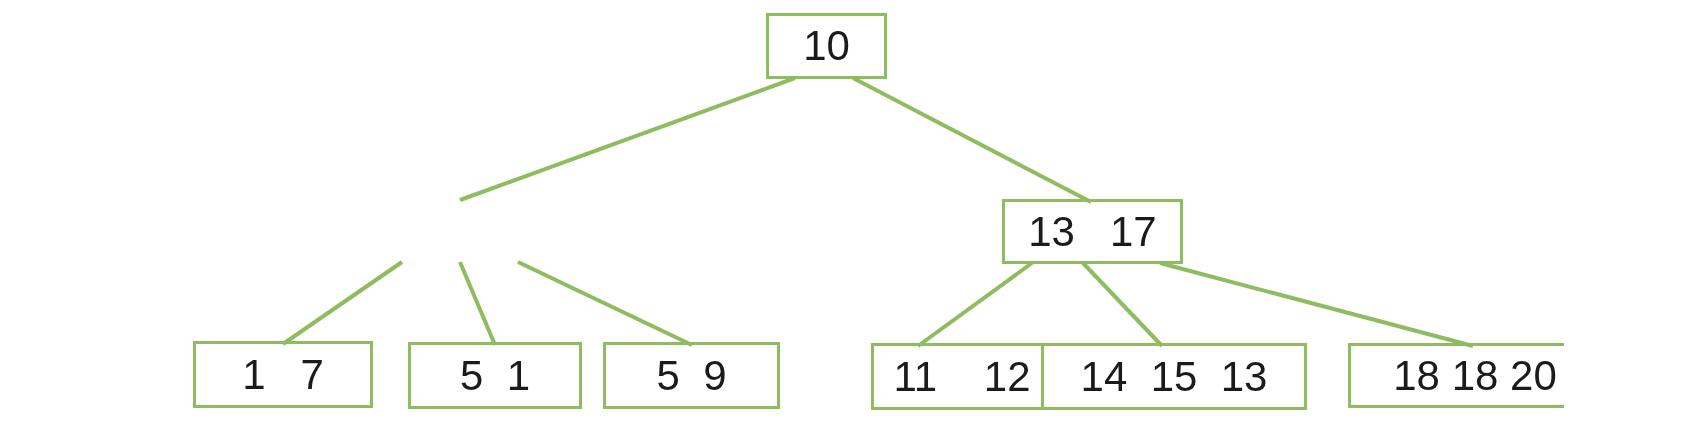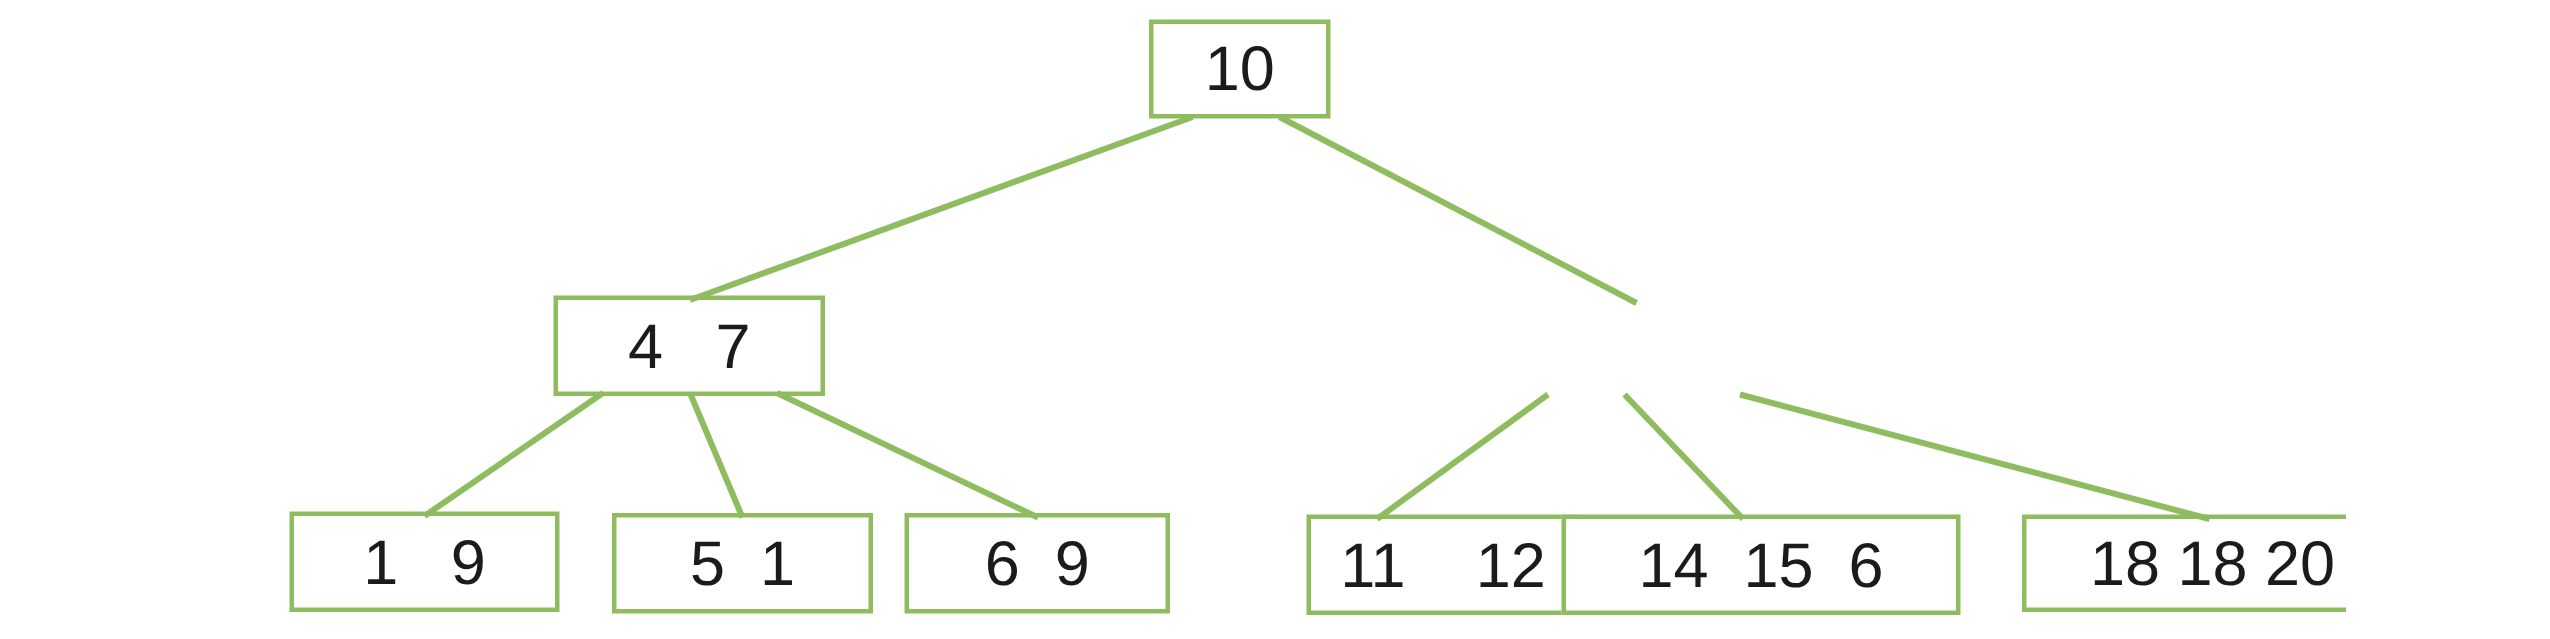--- a/index.html
+++ b/index.html
@@ -37,42 +37,42 @@
     <line x1="518" y1="262" x2="692" y2="345"></line>
     <line x1="1032" y1="263" x2="918" y2="346"></line>
     <line x1="1083" y1="263" x2="1162" y2="346"></line>
     <line x1="1160" y1="263" x2="1473" y2="346"></line>
   </svg>
 
   <div class="node" style="left:766px; top:13px; width:121px; height:66px">
     <span class="keys">10</span>
   </div>
 
-  <div class="node" style="left:369px; top:197px; width:181px; height:67px">
-    <span class="keys">4   7</span>
+
+  <div class="node" style="left:1002px; top:199px; width:181px; height:65px">
+    <span class="keys">13   17</span>
   </div>
 
-
   <div class="node" style="left:193px; top:341px; width:180px; height:67px">
-    <span class="keys">1   9</span>
+    <span class="keys">1   7</span>
   </div>
 
   <div class="node" style="left:408px; top:342px; width:174px; height:67px">
     <span class="keys">5  1</span>
   </div>
 
   <div class="node" style="left:603px; top:342px; width:177px; height:67px">
-    <span class="keys">6  9</span>
+    <span class="keys">5  9</span>
   </div>
 
   <div class="node" style="left:871px; top:343px; width:182px; height:67px">
     <span class="keys">11    12</span>
   </div>
 
   <div class="node" style="left:1041px; top:343px; width:266px; height:67px">
-    <span class="keys">14  15  6</span>
+    <span class="keys">14  15  13</span>
   </div>
 
   <div class="node" style="left:1348px; top:343px; width:254px; height:65px">
     <span class="keys">18 18 20</span>
   </div>
 
 </div>
 
 </body></html>

